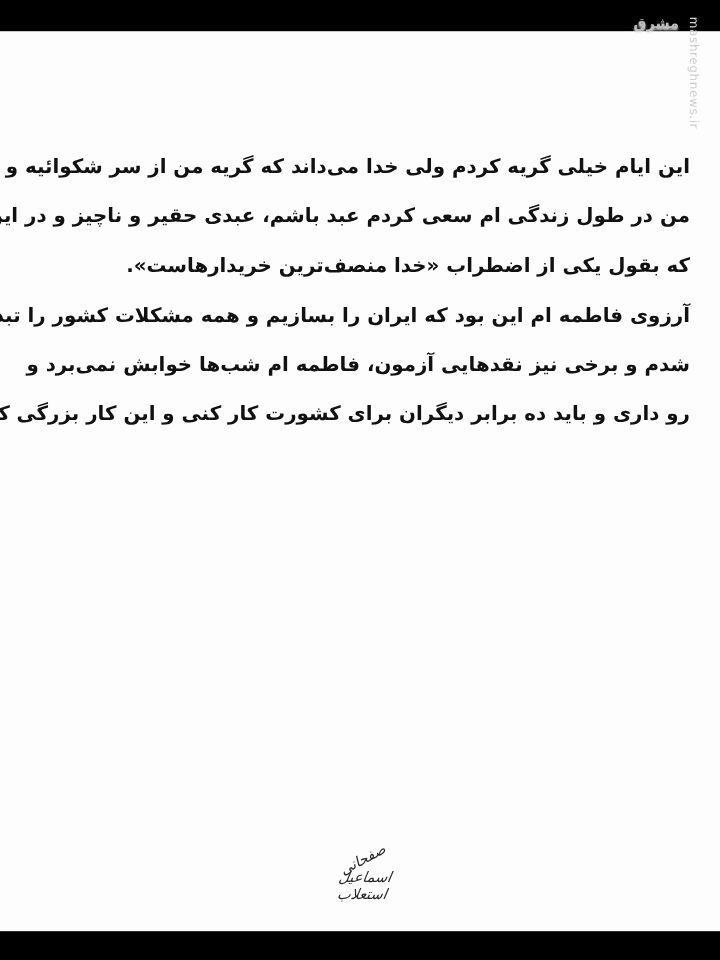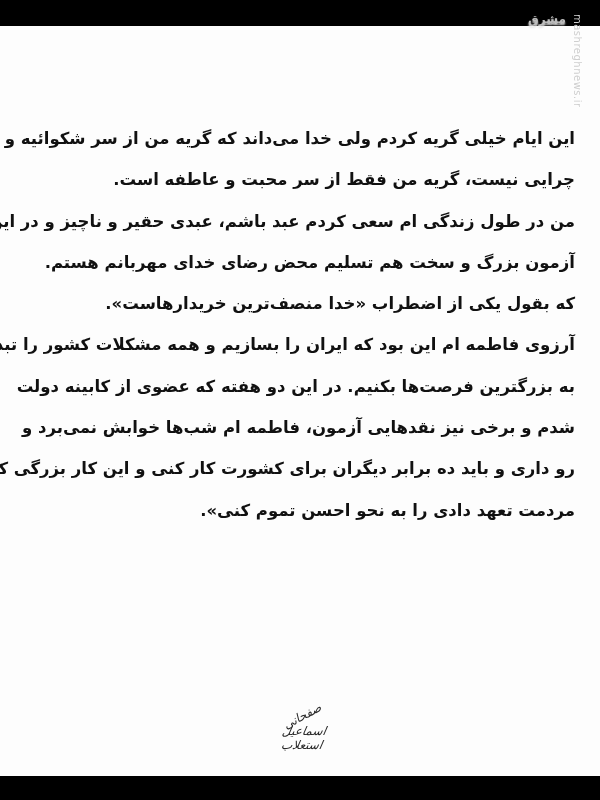--- a/index.html
+++ b/index.html
@@ -58,29 +58,25 @@
 </head>
 <body>
 
 <div class="top-bar"></div>
 
 <div class="logo">مشرق</div>
 <div class="watermark">mashreghnews.ir</div>
 
 <div class="letter">
   <div class="line">این ایام خیلی گریه کردم ولی خدا می‌داند که گریه من از سر شکوائیه و</div>
-  <div class="line">چرایی نیست، گریه من فقط از سر محبت و عاطفه است.</div>
   <div class="line">من در طول زندگی ام سعی کردم عبد باشم، عبدی حقیر و ناچیز و در این</div>
-  <div class="line">آزمون بزرگ و سخت هم تسلیم محض رضای خدای مهربانم هستم.</div>
   <div class="line">که بقول یکی از اضطراب «خدا منصف‌ترین خریدارهاست».</div>
   <div class="line">آرزوی فاطمه ام این بود که ایران را بسازیم و همه مشکلات کشور را تبدیل</div>
-  <div class="line">به بزرگترین فرصت‌ها بکنیم. در این دو هفته که عضوی از کابینه دولت</div>
   <div class="line">شدم و برخی نیز نقدهایی آزمون، فاطمه ام شب‌ها خوابش نمی‌برد و</div>
   <div class="line">رو داری و باید ده برابر دیگران برای کشورت کار کنی و این کار بزرگی که به</div>
-  <div class="line">مردمت تعهد دادی را به نحو احسن تموم کنی».</div>
 </div>
 
 <div class="signature">
   <span class="sig-top">صفحانی</span>
   <span class="sig-bottom">اسماعیل استعلاب</span>
 </div>
 
 <div class="bottom-bar"></div>
 
 </body></html>

